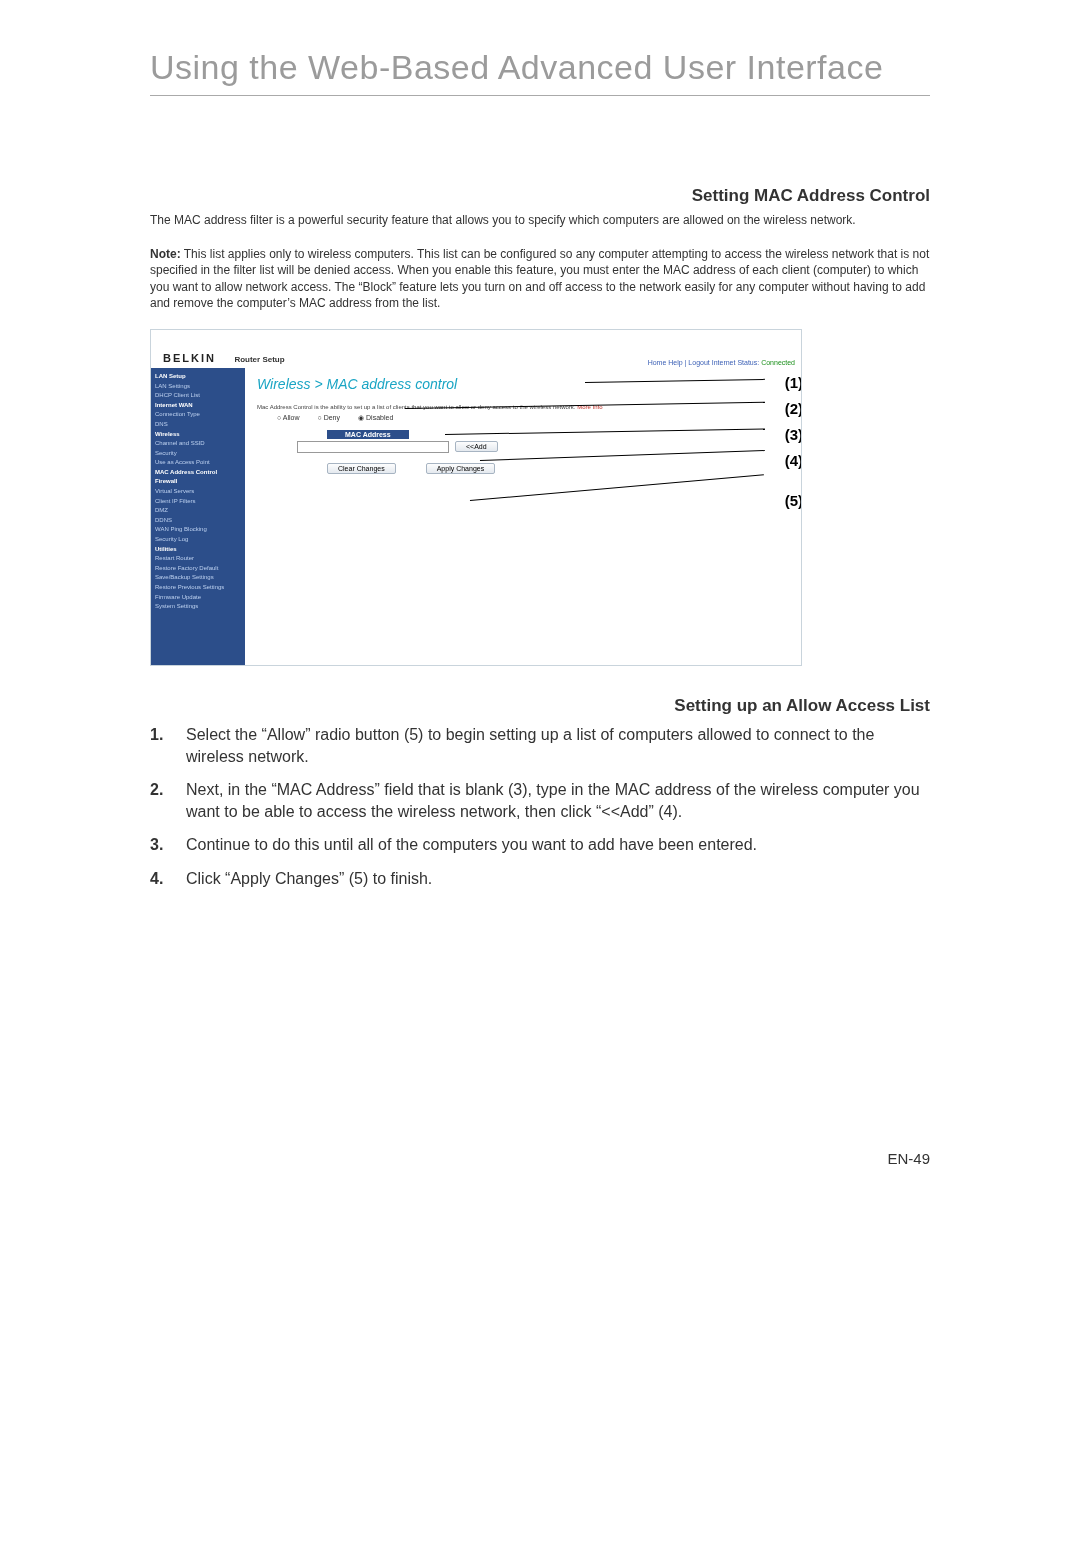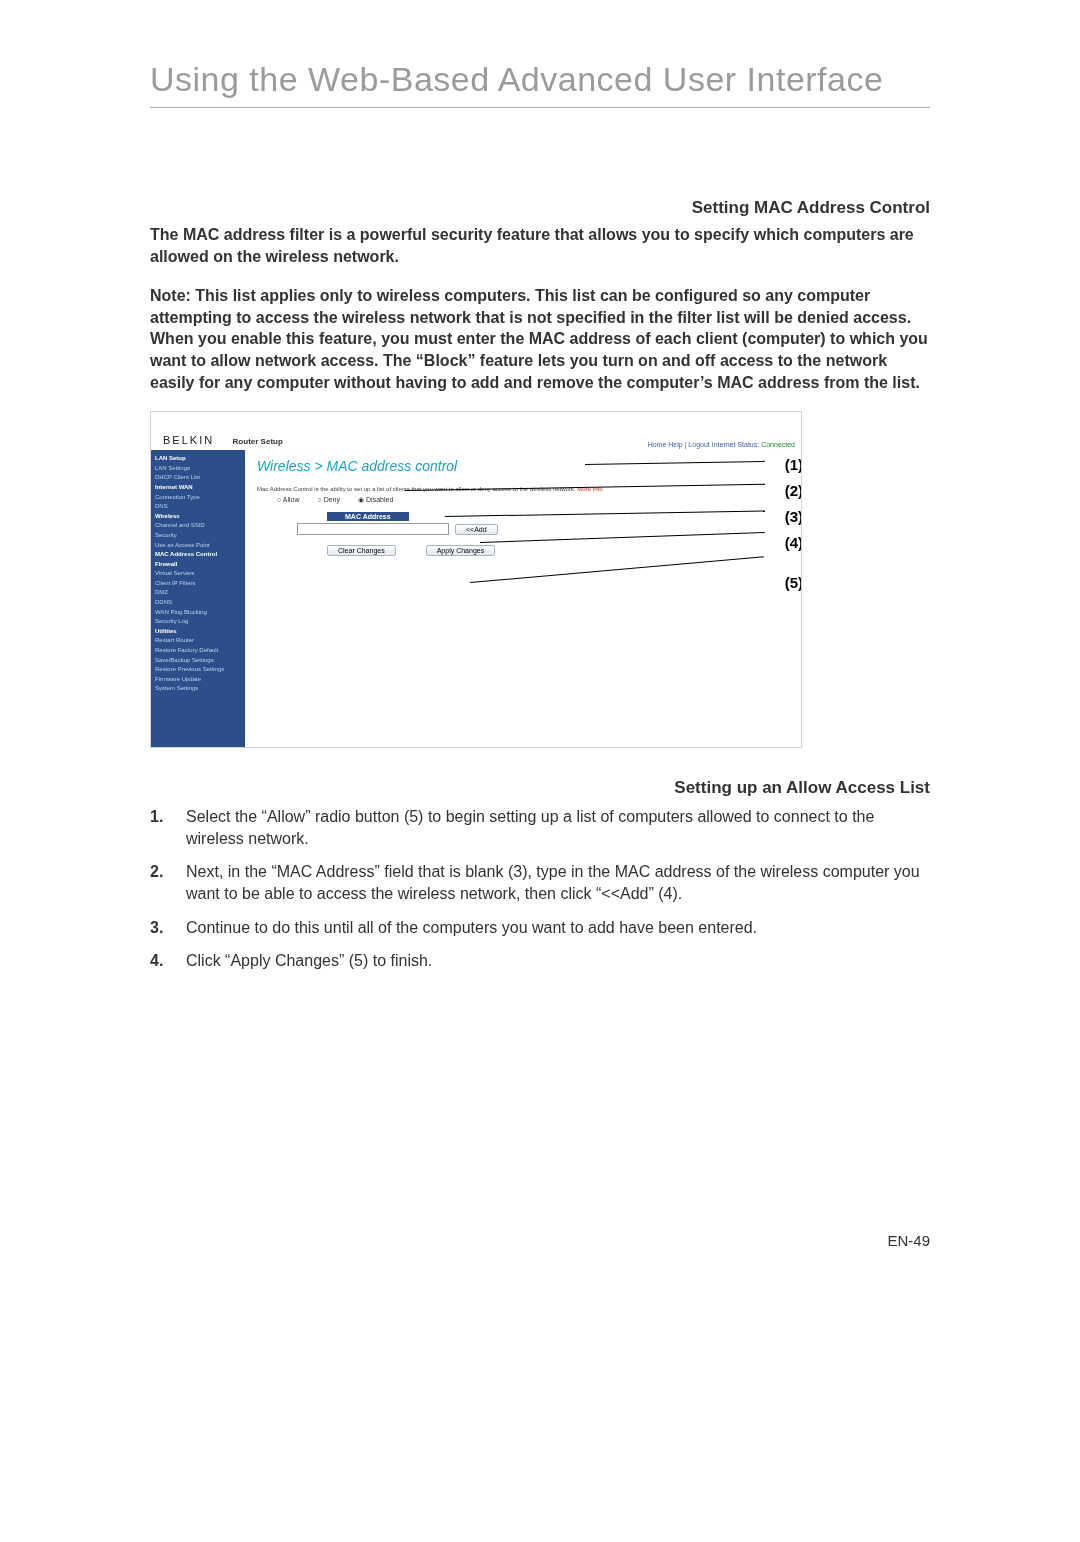--- a/index.html
+++ b/index.html
@@ -4,45 +4,44 @@
 <style>
   body {
     margin: 0;
     padding: 0;
     font-family: Arial, Helvetica, sans-serif;
     background: #fff;
     color: #333;
     width: 1080px;
   }
   .page {
-    padding: 60px 150px 40px 150px;
+    padding: 48px 150px 40px 150px;
   }
   .page-title {
     font-size: 34px;
     color: #9b9b9b;
     font-weight: 400;
     margin: 0 0 8px 0;
     letter-spacing: 0.5px;
   }
   .title-rule {
     border: none;
     border-top: 1px solid #aaa;
     margin-bottom: 90px;
   }
   .section-heading {
     font-weight: bold;
     font-size: 17px;
     margin-bottom: 6px;
     text-align: right;
   }
   .body-text {
-    font-size: 16px;
+    font-size: 12px;
     line-height: 1.35;
     margin-bottom: 18px;
-    font-weight: bold;
   }
   ol.steps {
     list-style: none;
     padding-left: 0;
     margin-top: 8px;
   }
   ol.steps li {
     display: flex;
     margin-bottom: 12px;
     font-size: 16px;
@@ -64,21 +63,21 @@
   .ss-header {
     display: flex;
     align-items: flex-end;
     justify-content: space-between;
     height: 36px;
     padding: 0 6px 2px 12px;
     background: #fff;
   }
   .ss-brand {
     font-size: 11px;
-    font-weight: normal;
+    font-weight: bold;
     letter-spacing: 2px;
     color: #222;
   }
   .ss-setup {
     font-size: 8px;
     font-weight: bold;
     color: #333;
     margin-left: 14px;
   }
   .ss-toplinks {

